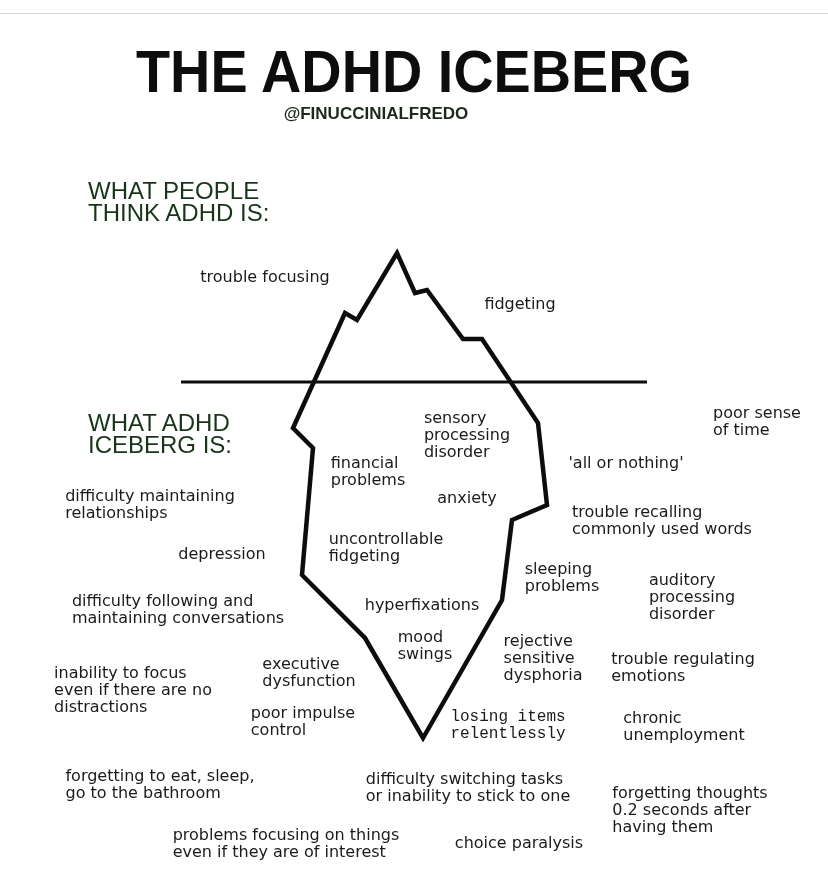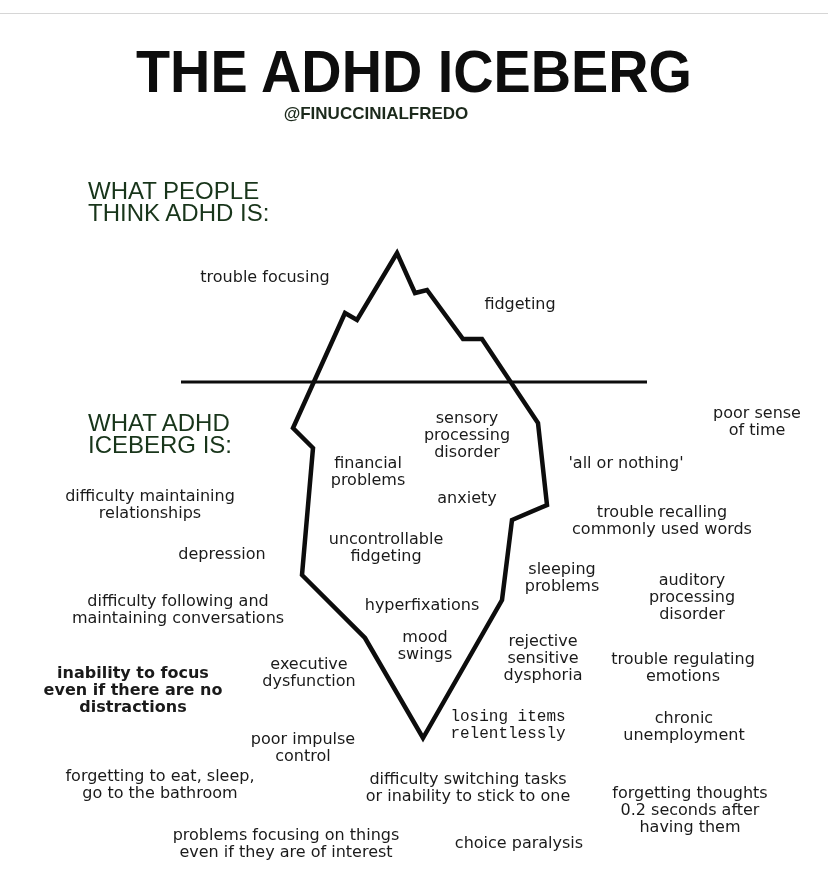--- a/index.html
+++ b/index.html
@@ -7,21 +7,21 @@
          font-family: "DejaVu Sans", "Liberation Sans", sans-serif; color: #1a1a1a; }
   .topline { position: absolute; left: 0; top: 13px; width: 828px; height: 1px; background: #d6d6d6; }
   .title { position: absolute; left: 0; width: 828px; top: 40px; text-align: center;
            font-family: "Liberation Sans", sans-serif; font-weight: bold; font-size: 60px;
            letter-spacing: 0px; color: #0d0d0d; line-height: 64px; transform: scaleX(0.93); }
   .handle { position: absolute; left: 0; width: 752px; top: 104px; text-align: center;
             font-family: "Liberation Sans", sans-serif; font-weight: bold; font-size: 17px; color: #1c2a1c; }
   .heading { position: absolute; font-family: "Liberation Sans", sans-serif; font-weight: normal;
              font-size: 24px; line-height: 22px; color: #18351a; white-space: pre; }
   svg.berg { position: absolute; left: 0; top: 0; }
-  .lbl { position: absolute; text-align: center; white-space: pre; font-size: 16px;
+  .lbl { position: absolute; text-align: left; white-space: pre; font-size: 16px;
          line-height: 17px; color: #1a1a1a; transform: translateX(-50%); }
 </style>
 </head>
 <body>
 
 <div class="topline"></div>
 
 <div class="title">THE ADHD ICEBERG</div>
 <div class="handle">@FINUCCINIALFREDO</div>
 
@@ -64,28 +64,28 @@
 disorder</div>
     <div class="lbl" style="left: 178px; top: 592px;">difficulty following and
 maintaining conversations</div>
     <div class="lbl" style="left: 543px; top: 632px;">rejective
 sensitive
 dysphoria</div>
     <div class="lbl" style="left: 683px; top: 650px;">trouble regulating
 emotions</div>
     <div class="lbl" style="left: 309px; top: 655px;">executive
 dysfunction</div>
-    <div class="lbl" style="left: 133px; top: 664px; font-weight: bold;">inability to focus
+    <div class="lbl" style="left: 133px; top: 664px;">inability to focus
 even if there are no
 distractions</div>
     <div class="lbl" style="left: 508px; top: 709px; font-family: Liberation Mono, monospace;">losing items
 relentlessly</div>
     <div class="lbl" style="left: 684px; top: 709px;">chronic
 unemployment</div>
-    <div class="lbl" style="left: 303px; top: 730px;">poor impulse
+    <div class="lbl" style="left: 303px; top: 704px;">poor impulse
 control</div>
     <div class="lbl" style="left: 160px; top: 767px;">forgetting to eat, sleep,
 go to the bathroom</div>
     <div class="lbl" style="left: 468px; top: 770px;">difficulty switching tasks
 or inability to stick to one</div>
     <div class="lbl" style="left: 690px; top: 784px;">forgetting thoughts
 0.2 seconds after
 having them</div>
     <div class="lbl" style="left: 286px; top: 826px;">problems focusing on things
 even if they are of interest</div>

